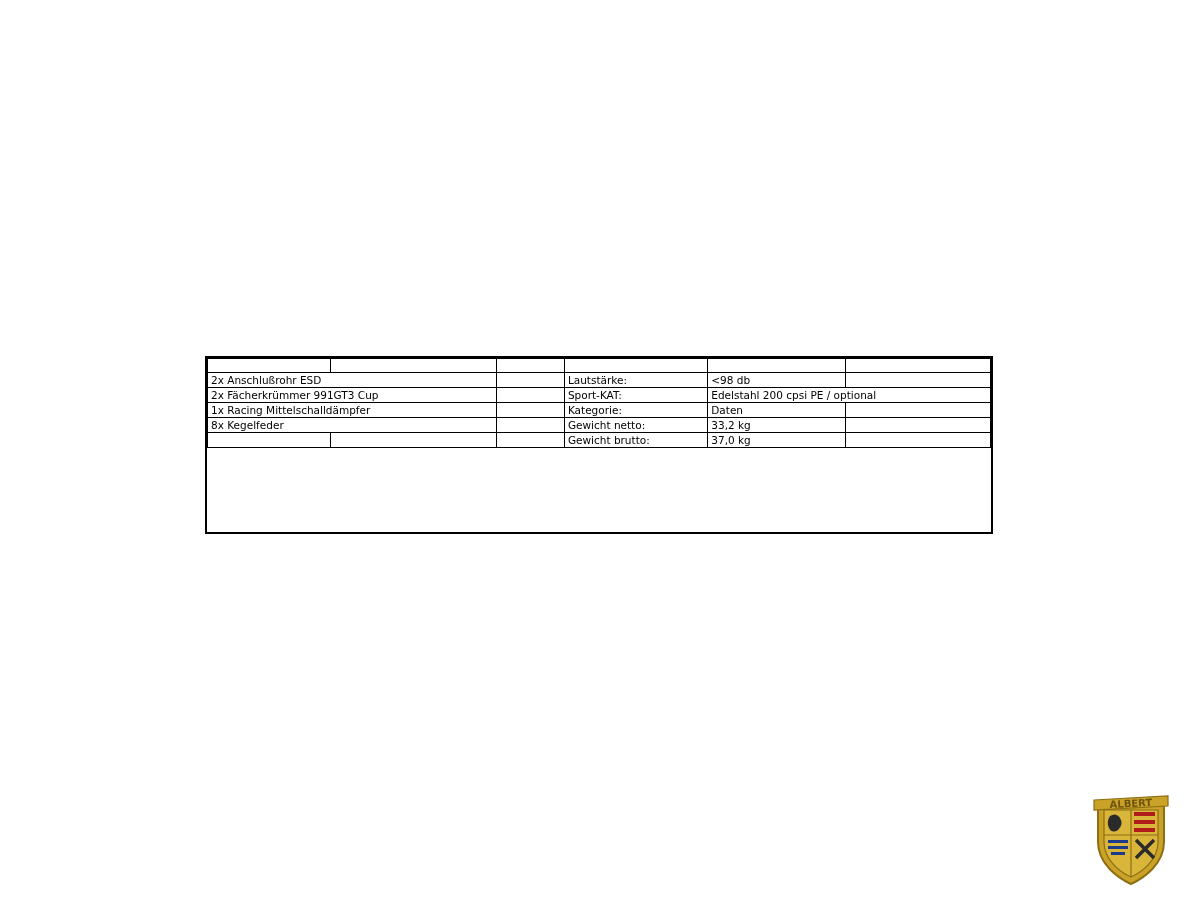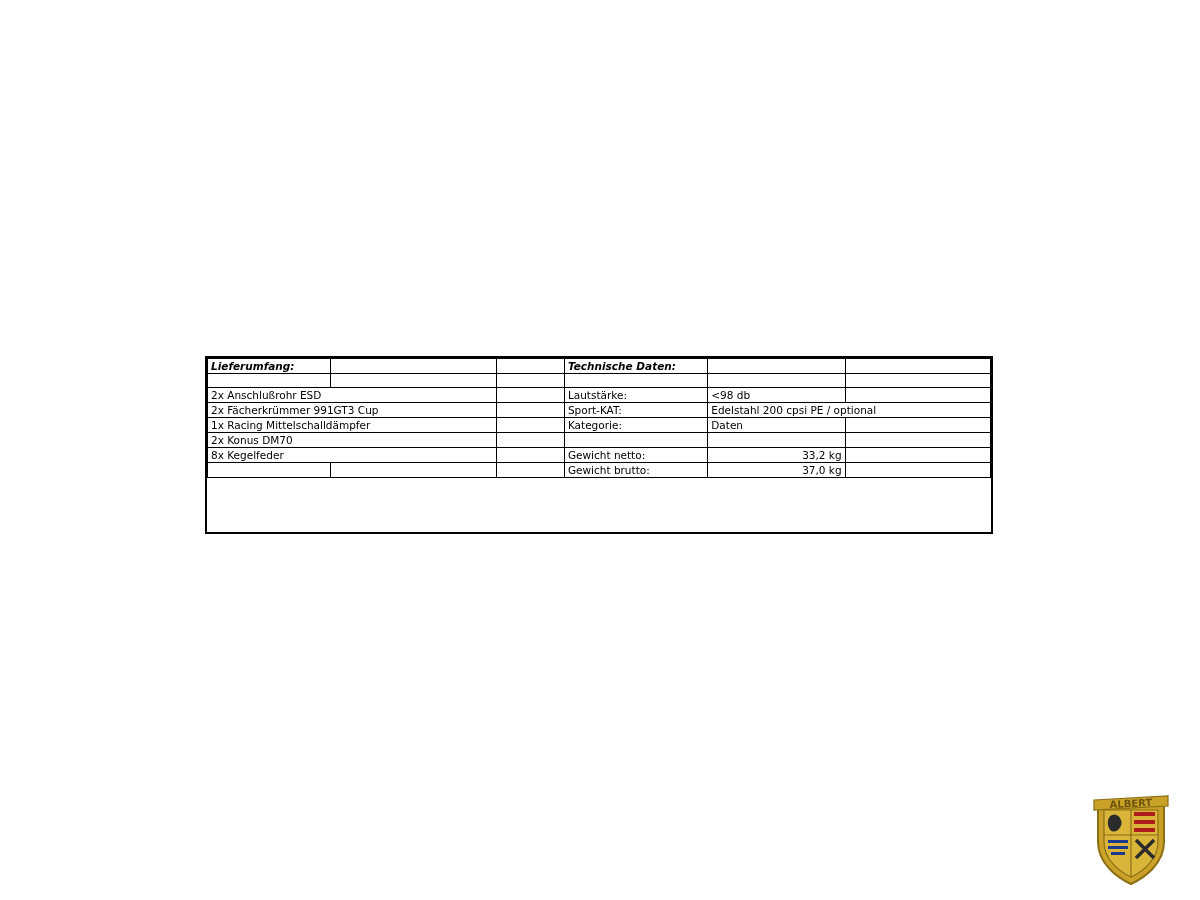--- a/index.html
+++ b/index.html
@@ -54,21 +54,21 @@
   col.c6 { width: 145px; }
 
   td.hdr {
     font-weight: bold;
     font-style: italic;
   }
   td.blank { }
   td.nobox {
     border: none;
   }
-  td.center { text-align: right; }
+  td.center { text-align: left; }
 
   
   tr.spacer td { height: 11px; }
 
   
   #logo {
     position: absolute;
     left: 1092px;
     top: 790px;
     width: 78px;
@@ -84,28 +84,20 @@
     <colgroup>
       <col class="c1">
         <col class="c2">
         <col class="c3">
         <col class="c4">
         <col class="c5">
         <col class="c6">
     </colgroup>
     <tbody>
 
-      <tr>
-        <td class="hdr">Lieferumfang:</td>
-        <td class="blank"></td>
-        <td class="nobox"></td>
-        <td class="hdr">Technische Daten:</td>
-        <td class="blank"></td>
-        <td class="blank"></td>
-      </tr>
 
       <tr class="spacer">
         <td></td>
         <td></td>
         <td class="nobox"></td>
         <td></td>
         <td></td>
         <td></td>
       </tr>
 
@@ -128,27 +120,20 @@
 
       <tr>
         <td colspan="2">1x Racing Mittelschalldämpfer</td>
         <td class="nobox"></td>
         <td>Kategorie:</td>
         <td>Daten</td>
         <td></td>
       </tr>
 
 
-      <tr>
-        <td colspan="2">2x Konus DM70</td>
-        <td class="nobox"></td>
-        <td></td>
-        <td></td>
-        <td></td>
-      </tr>
 
 
       <tr>
         <td colspan="2">8x Kegelfeder</td>
         <td class="nobox"></td>
         <td>Gewicht netto:</td>
         <td class="center">33,2 kg</td>
         <td></td>
       </tr>
 

